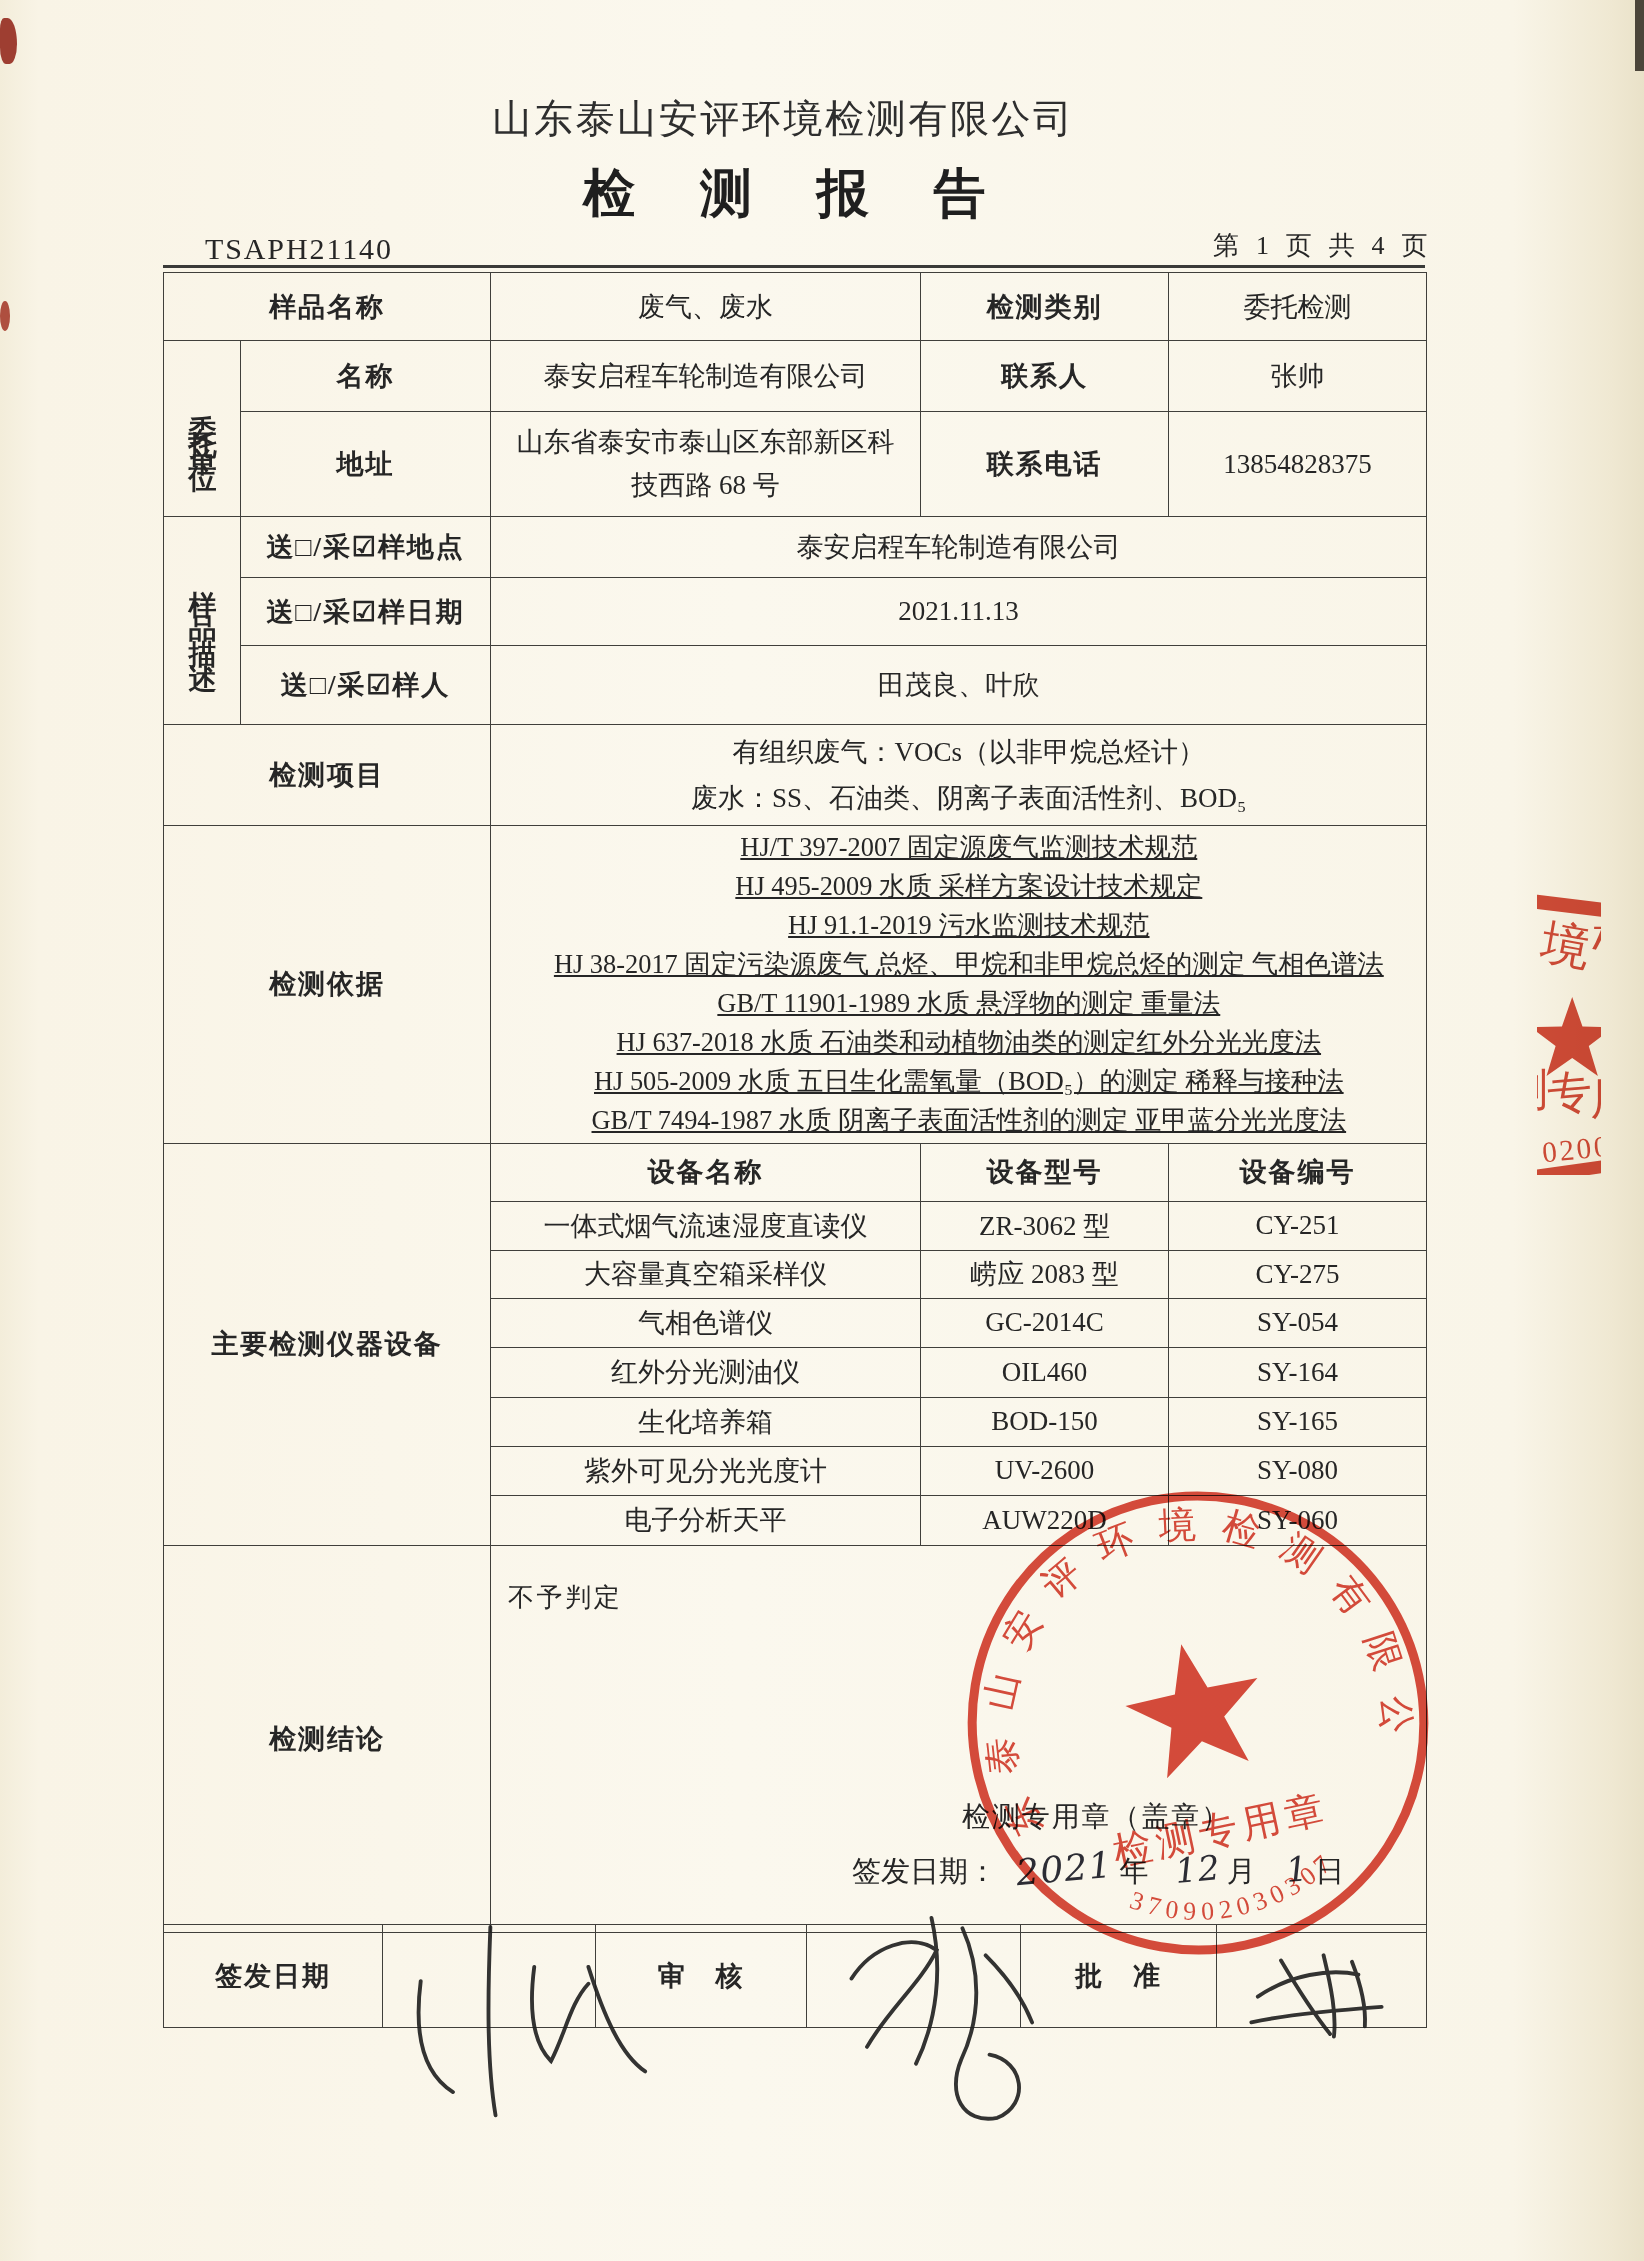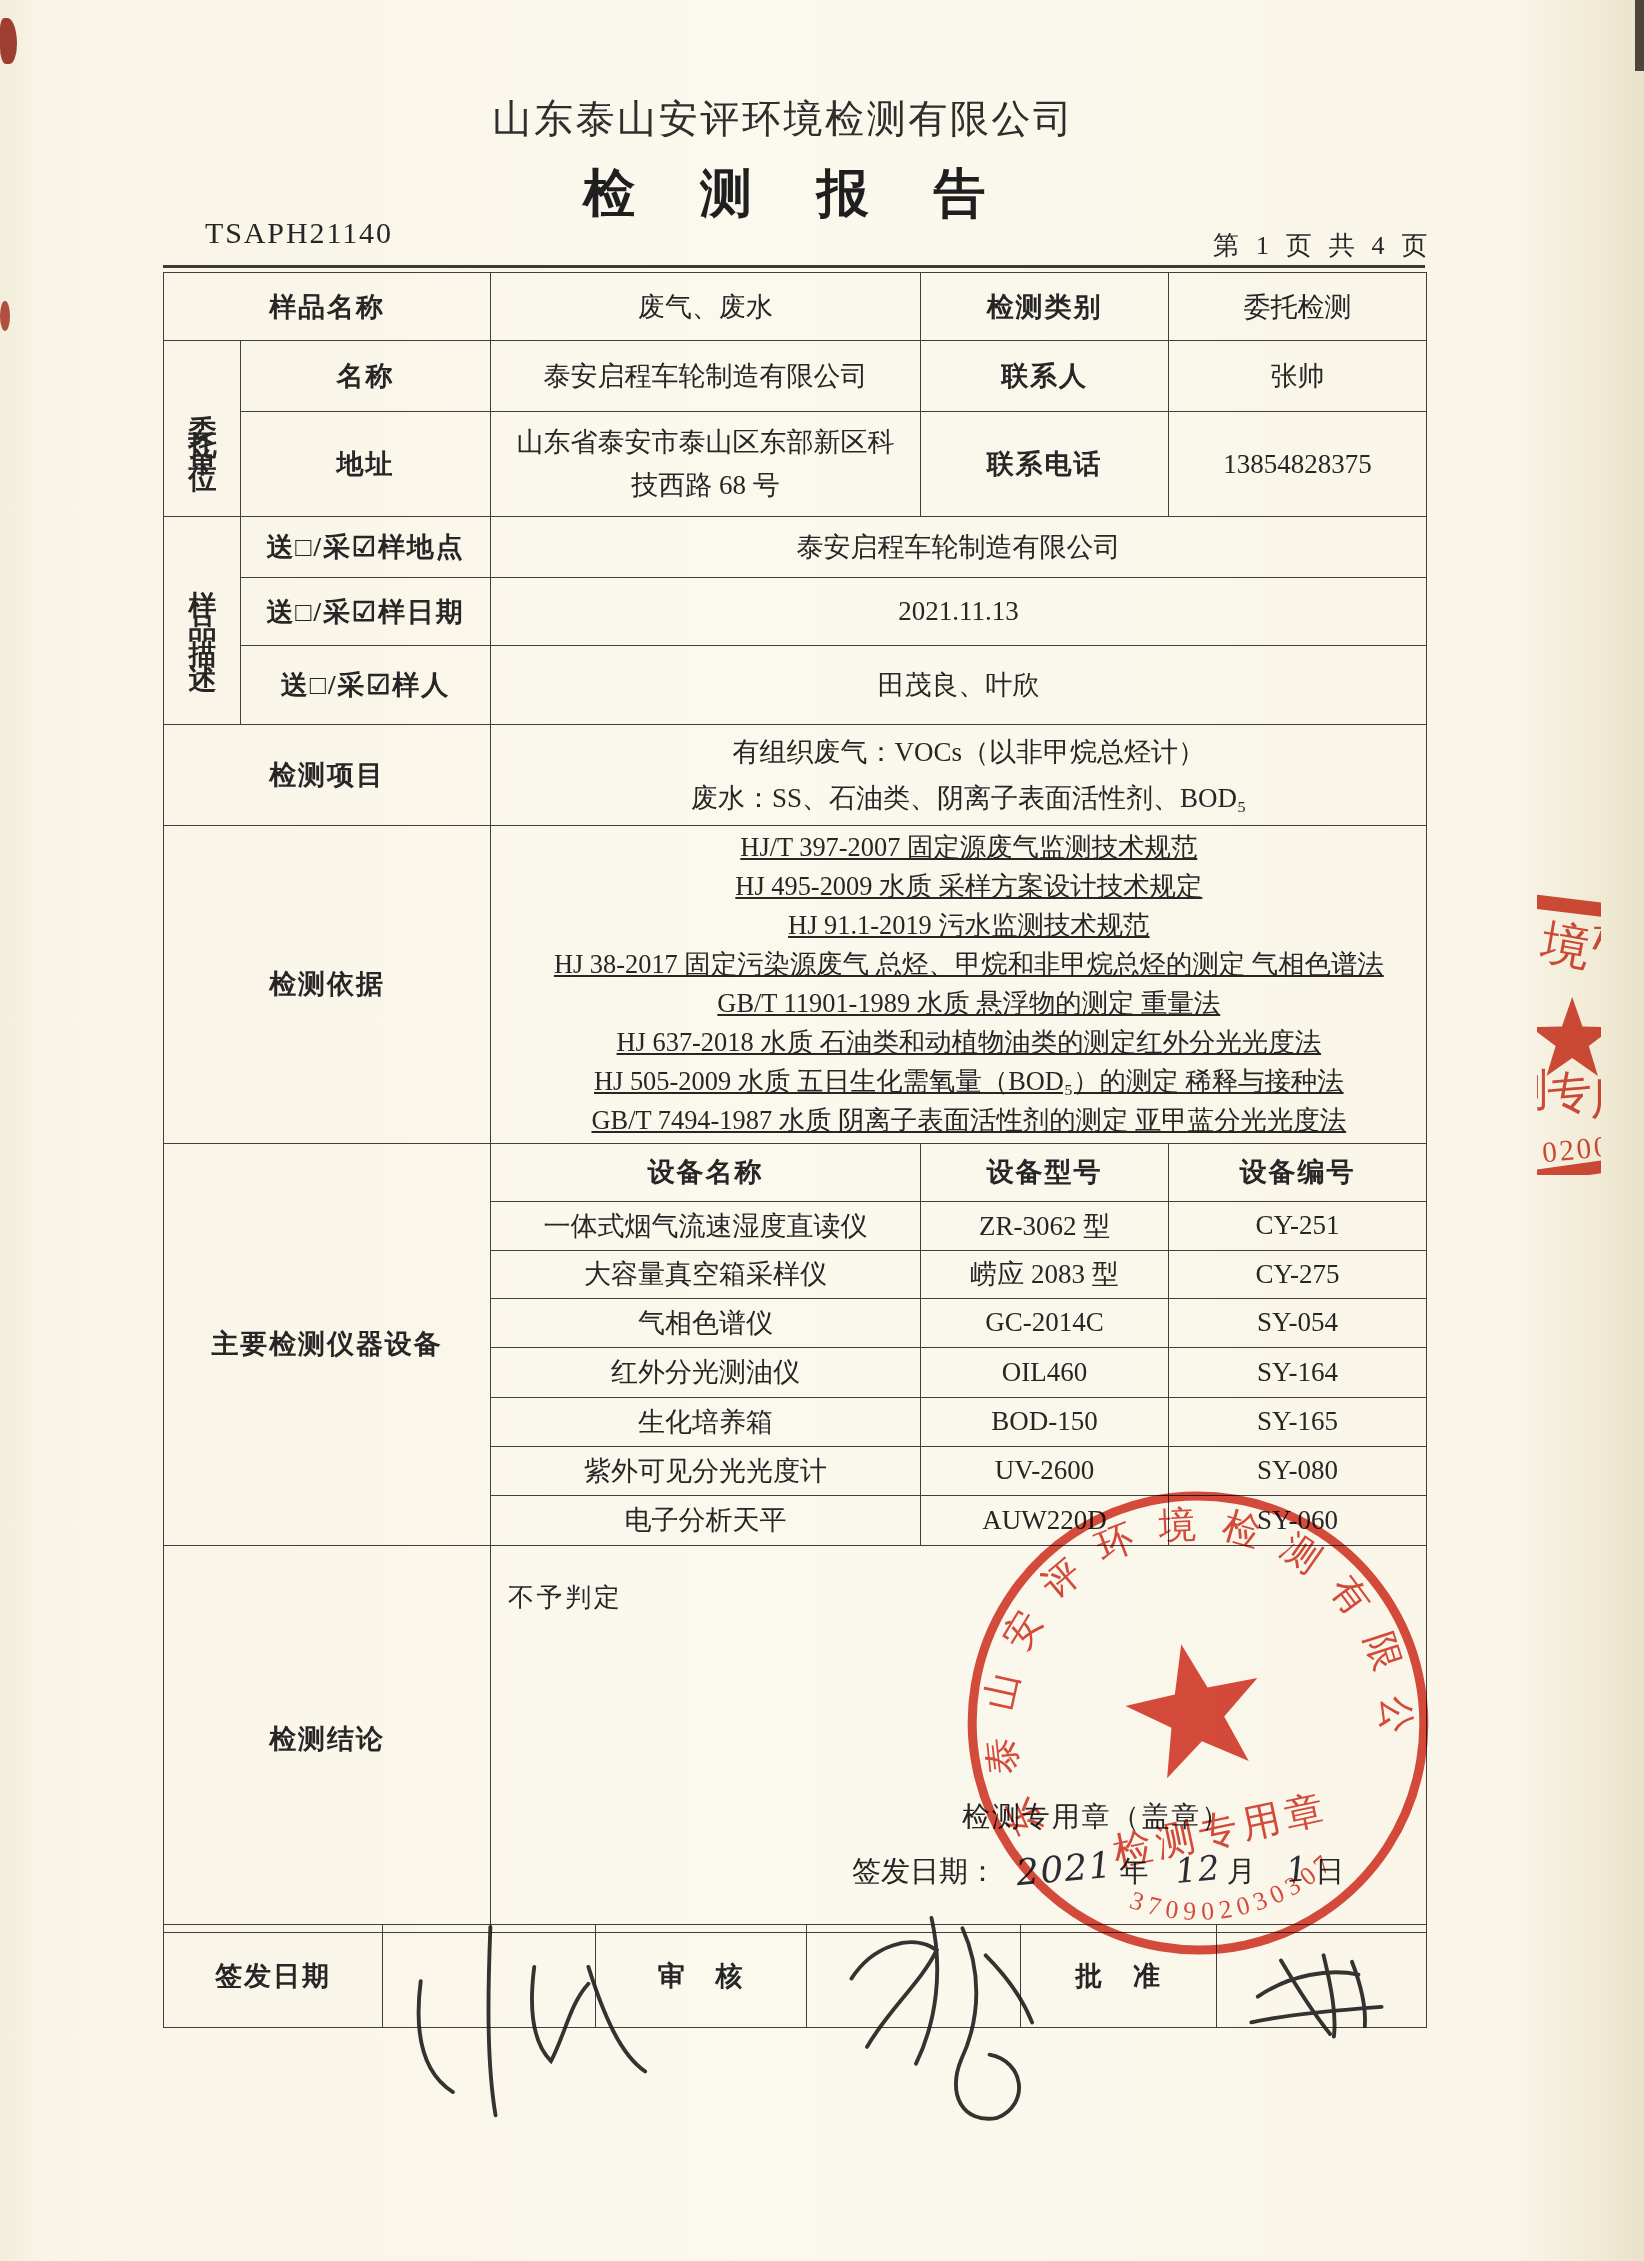--- a/index.html
+++ b/index.html
@@ -9,21 +9,21 @@
     font-family:"Liberation Serif","DejaVu Serif",serif;color:#262626;
   }
   .abs{position:absolute;}
   
   .sliver{right:0;top:0;width:10.3px;height:71px;background:#4b453a;}
   .smudge1{left:0;top:18px;width:17px;height:46px;background:#8e1f13;border-radius:30% 70% 55% 45%;opacity:.85;}
   .smudge2{left:0;top:301px;width:9.7px;height:30px;background:#9c2718;border-radius:50%;opacity:.8;}
   
   .company-title{top:92px;left:0;width:1567px;text-align:center;font-size:39px;letter-spacing:2.6px;color:#2e2e2e;}
   .report-title{top:159px;left:4px;width:1567px;text-align:center;font-size:52px;font-weight:700;letter-spacing:6.4px;color:#1f1f1f;}
-  .report-no{top:216px;left:205px;font-size:30px;letter-spacing:1.9px;}
+  .report-no{top:232px;left:205px;font-size:30px;letter-spacing:1.9px;}
   .page-info{top:228px;left:1213px;font-size:26px;letter-spacing:5.2px;}
   .rule{top:265px;left:163px;width:1262px;height:2.6px;background:#3a3a38;}
   
   table{border-collapse:collapse;table-layout:fixed;}
   .main-table{position:absolute;top:272px;left:163px;width:1262px;border:1.9px solid #3c3b37;}
   .sig-table{position:absolute;top:1924px;left:163px;width:1262px;height:104px;border:1.9px solid #3c3b37;}
   td{border:1.3px solid #403f3b;padding:0;text-align:center;vertical-align:middle;font-size:27px;color:#262626;}
   .lbl{font-weight:700;letter-spacing:1.9px;}
   .vlabel{writing-mode:vertical-lr;text-orientation:upright;font-weight:700;font-size:28px;letter-spacing:17px;display:inline-block;}
   .vlabel.wide{letter-spacing:24.5px;}

